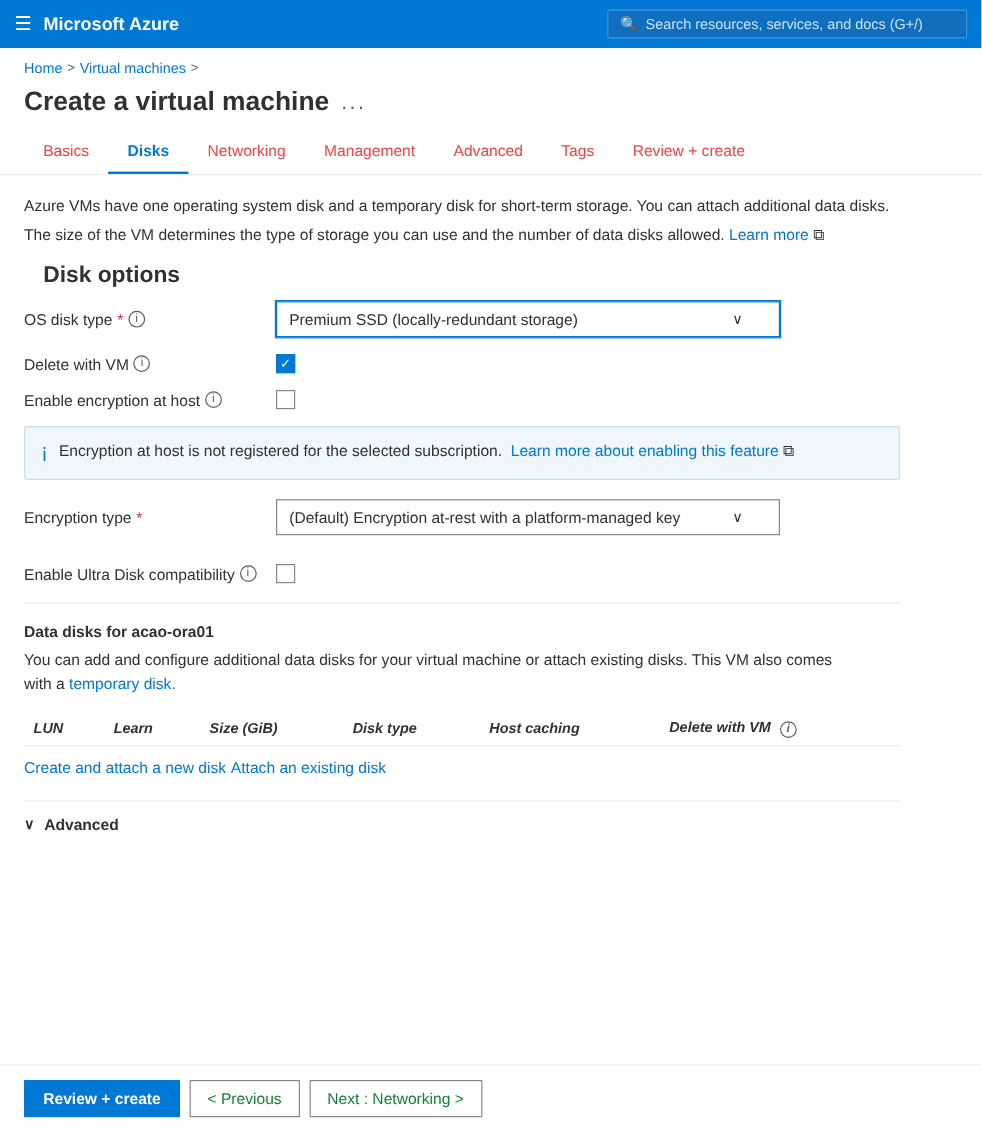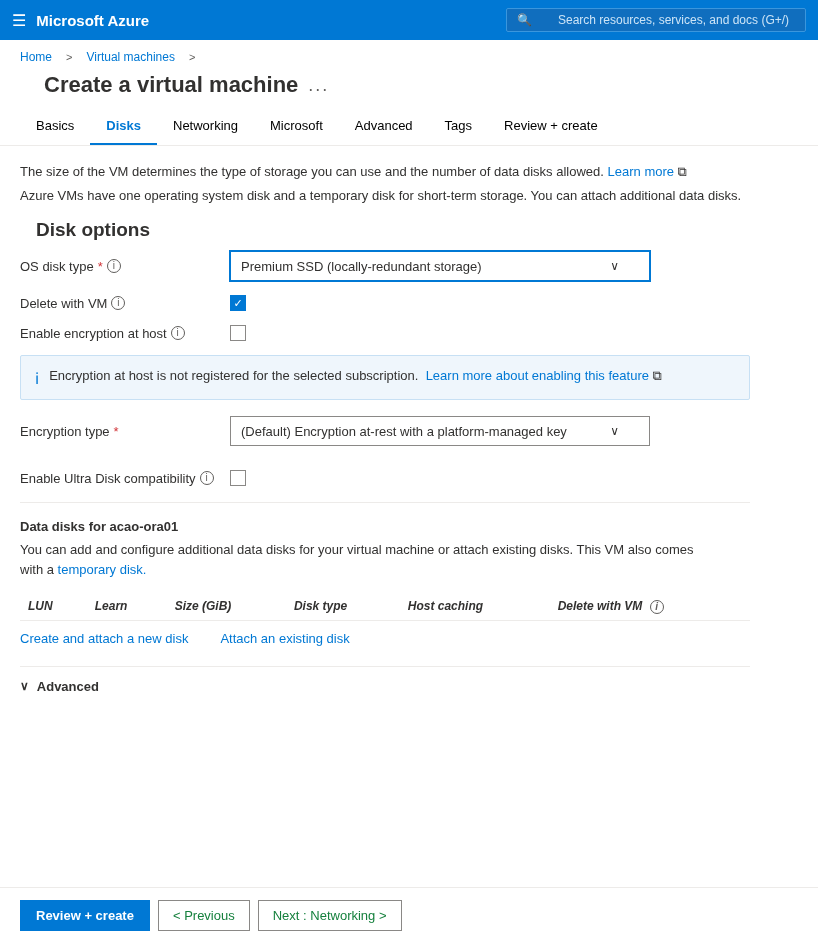--- a/index.html
+++ b/index.html
@@ -28,63 +28,61 @@
       gap: 6px;
       border-radius: 2px;
     }
     .search-bar input {
       background: transparent;
       border: none;
       outline: none;
       color: #fff;
       font-size: 12px;
       width: 100%;
-      margin-left: 20px;
     }
     .search-bar input::placeholder { color: #cce4f7; }
 
     
     .breadcrumb {
       padding: 10px 20px 4px 20px;
       font-size: 12px;
       color: #0078d4;
       display: flex;
       align-items: center;
-      gap: 14px;
+      gap: 4px;
     }
     .breadcrumb span { color: #605e5c; font-size: 11px; }
     .breadcrumb a { color: #0078d4; text-decoration: none; }
 
     
     .page-title-area {
       padding: 4px 20px 10px 20px;
       display: flex;
       align-items: center;
       gap: 10px;
-      margin-left: 24px;
     }
     .page-title {
       font-size: 22px;
       font-weight: 600;
       color: #323130;
     }
     .page-menu { color: #605e5c; font-size: 18px; cursor: pointer; letter-spacing: 2px; }
 
     
     .tabs {
       border-bottom: 1px solid #edebe9;
       padding: 0 20px;
       display: flex;
       gap: 0;
     }
     .tab {
       padding: 10px 16px;
       cursor: pointer;
       font-size: 13px;
-      color: #000000;
+      color: #ef4444;
       border-bottom: 2px solid transparent;
       white-space: nowrap;
     }
     .tab.active {
       color: #0078d4;
       border-bottom: 2px solid #0078d4;
       font-weight: 600;
     }
 
     
@@ -243,21 +241,21 @@
       text-align: left;
       font-size: 12px;
       font-weight: 600;
       color: #323130;
       padding: 6px 8px;
       border-bottom: 1px solid #edebe9;
     }
 
     .disk-actions {
       display: flex;
-      gap: 32px;
+      gap: 4px;
       margin-top: 6px;
     }
     .disk-action-link {
       color: #0078d4;
       font-size: 13px;
       text-decoration: none;
       cursor: pointer;
     }
 
     
@@ -331,33 +329,33 @@
 
 <div class="page-title-area">
   <h1 class="page-title">Create a virtual machine</h1>
   <span class="page-menu">...</span>
 </div>
 
 <div class="tabs">
   <div class="tab">Basics</div>
   <div class="tab active">Disks</div>
   <div class="tab">Networking</div>
-  <div class="tab">Microsoft</div>
+  <div class="tab">Management</div>
   <div class="tab">Advanced</div>
   <div class="tab">Tags</div>
   <div class="tab">Review + create</div>
 </div>
 
 <div class="content">
 
   <p class="info-text">
-    <span>The size of the VM determines the type of storage you can use and the number of data disks allowed.</span>&nbsp;<a>Learn more</a>&nbsp;⧉
+    <span>Azure VMs have one operating system disk and a temporary disk for short-term storage. You can attach additional data disks.</span>
   </p>
   <p class="info-text">
-    <span>Azure VMs have one operating system disk and a temporary disk for short-term storage. You can attach additional data disks.</span>
+    <span>The size of the VM determines the type of storage you can use and the number of data disks allowed.</span>&nbsp;<a>Learn more</a>&nbsp;⧉
   </p>
 
   <div class="section-header">Disk options</div>
 
   <div class="form-row">
     <div class="form-label">
       <span>OS disk type</span>
       <span class="required"> *</span>
       <span class="info-icon">i</span>
     </div>

